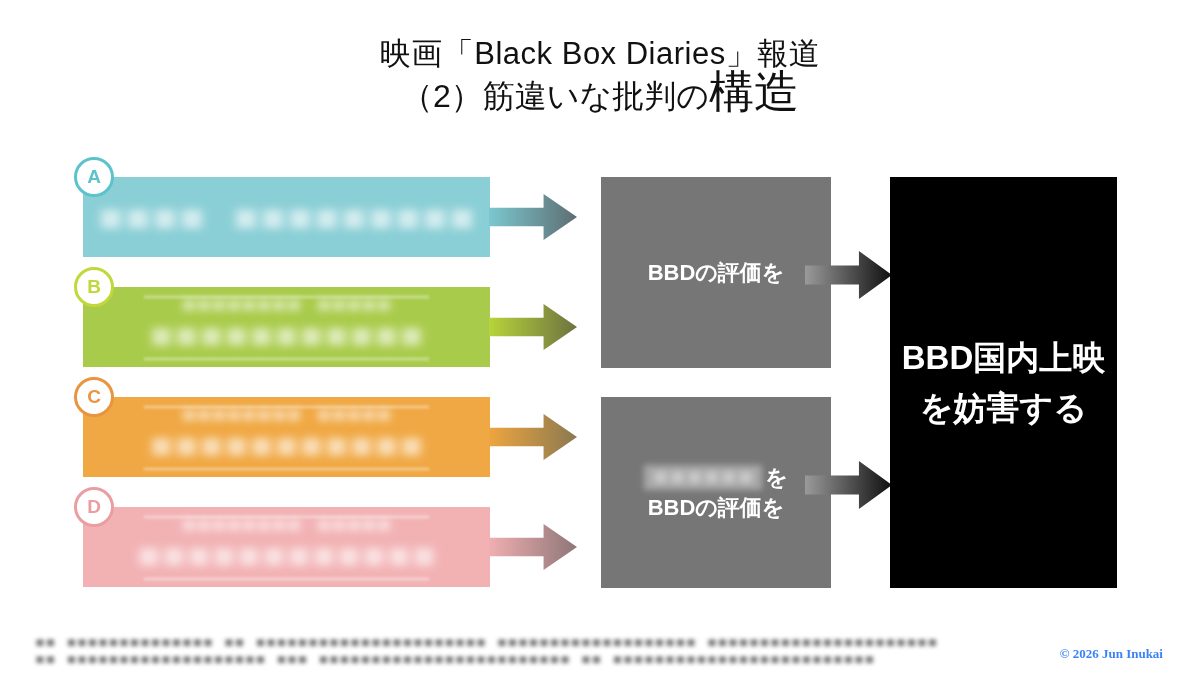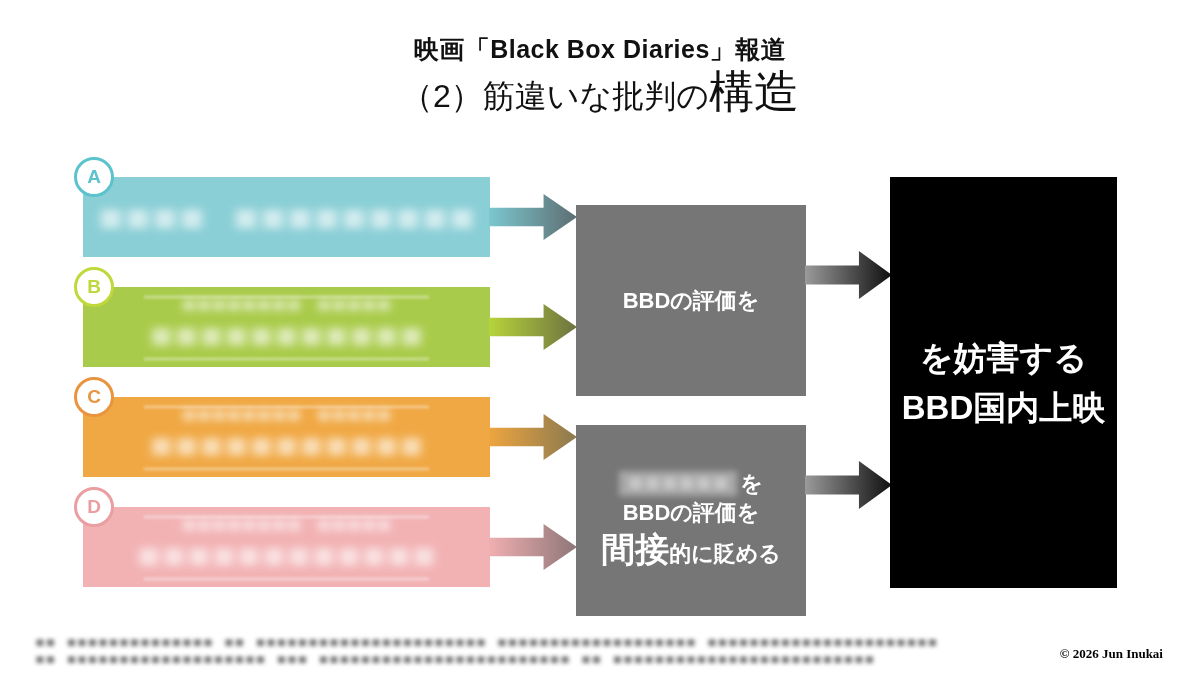--- a/index.html
+++ b/index.html
@@ -2,21 +2,21 @@
 <html style="--box-a: #8bcfd6; --ring-a: #5cc3cd; --box-b: #a9cb4b; --ring-b: #c0d83b; --box-c: #f0a844; --ring-c: #e9953f; --box-d: #f2b2b4; --ring-d: #eb9ea1; --mid-box: #767676; --end-box: #000000; --arrow-a-start: #7cc7cf; --arrow-a-end: #5d6e72; --arrow-b-start: #b7d43a; --arrow-b-end: #6e7240; --arrow-c-start: #eda53f; --arrow-c-end: #8a7950; --arrow-d-start: #f0afb1; --arrow-d-end: #8e7678; --arrow-g-start: #9a9a9a; --arrow-g-end: #0f0f0f;"><head>
 <meta charset="utf-8">
 <style>
   html,body{margin:0;padding:0;background:#ffffff;}
   .slide{
     position:relative;width:1200px;height:675px;background:#fff;
     font-family:"Liberation Sans","DejaVu Sans",sans-serif;overflow:hidden;color:#111;
   }
   
   .title1{position:absolute;top:33px;left:0;width:100%;text-align:center;
-    font-size:25px;font-weight:bold;letter-spacing:.5px;}
+    font-size:31px;font-weight:normal;letter-spacing:.5px;}
   .title2{position:absolute;top:62px;left:0;width:100%;text-align:center;
     font-size:32px;font-weight:normal;}
   .title2 .big{font-size:45px;}
   
   .src{position:absolute;left:83px;width:407px;height:80px;}
   #src-a{top:177px;background:var(--box-a);}
   #src-b{top:287px;background:var(--box-b);}
   #src-c{top:397px;background:var(--box-c);}
   #src-d{top:507px;background:var(--box-d);}
   .badge{position:absolute;left:74px;width:40px;height:40px;box-sizing:border-box;
@@ -43,43 +43,43 @@
   .arrow.small{left:489px;width:88px;height:46px;}
   #arrow-a{top:194px;background:linear-gradient(90deg,var(--arrow-a-start),var(--arrow-a-end));}
   #arrow-b{top:304px;background:linear-gradient(90deg,var(--arrow-b-start),var(--arrow-b-end));}
   #arrow-c{top:414px;background:linear-gradient(90deg,var(--arrow-c-start),var(--arrow-c-end));}
   #arrow-d{top:524px;background:linear-gradient(90deg,var(--arrow-d-start),var(--arrow-d-end));}
   .arrow.gray{left:805px;width:87px;height:48px;
     background:linear-gradient(90deg,var(--arrow-g-start),var(--arrow-g-end));}
   #arrow-g1{top:251px;}
   #arrow-g2{top:461px;}
   
-  .mid{position:absolute;left:576px;width:230px;height:191px;background:var(--mid-box);
+  .mid{position:absolute;left:601px;width:230px;height:191px;background:var(--mid-box);
     color:#fff;display:flex;flex-direction:column;align-items:center;justify-content:center;
-    text-align:center;font-weight:bold;margin-top:28px;}
+    text-align:center;font-weight:bold;}
   #mid1{top:177px;}
   #mid2{top:397px;}
   .mline{font-size:22px;line-height:1.32;white-space:nowrap;}
   .mline .em{font-size:34px;}
   .blur-chip{display:inline-block;min-width:118px;height:25px;line-height:25px;
     background:#a8a8a8;color:#d9d9d9;font-size:17px;filter:blur(3px);
     vertical-align:-5px;margin-right:3px;overflow:hidden;}
   
   .end{position:absolute;left:890px;top:177px;width:227px;height:411px;
     background:var(--end-box);color:#fff;display:flex;flex-direction:column;
     align-items:center;justify-content:center;text-align:center;
     font-weight:bold;font-size:33px;line-height:1.5;}
   
   .fnote{position:absolute;left:35px;width:1015px;font-size:10px;color:#1c1c1c;
     filter:blur(2px);white-space:nowrap;overflow:hidden;letter-spacing:.5px;}
   #fn1{top:636px;}
   #fn2{top:653px;}
   .copyright{position:absolute;right:37px;top:646px;
     font-family:"Liberation Serif","DejaVu Serif",serif;
-    font-weight:bold;font-size:13px;color:#000000;}
+    font-weight:bold;font-size:13px;color:#3b82f6;}
 </style>
 </head>
 <body>
 
 <div class="slide">
 
   <div class="title1">映画「Black Box Diaries」報道</div>
   <div class="title2">
     <span>（2）筋違いな批判の</span><span class="big">構造</span>
   </div>
@@ -118,31 +118,28 @@
 
   <div class="mid" id="mid1">
     <div class="mline">BBDの評価を</div>
   </div>
 
   <div class="mid" id="mid2">
     <div class="mline">
       <span class="blur-chip">〓〓〓〓〓〓</span><span>を</span>
     </div>
     <div class="mline">BBDの評価を</div>
-    <div class="mline">
-      <span class="em">間接</span><span>的に貶める</span>
-    </div>
   </div>
 
   <div class="arrow gray" id="arrow-g1"></div>
   <div class="arrow gray" id="arrow-g2"></div>
 
   <div class="end">
+    <div>BBD国内上映</div>
     <div>を妨害する</div>
-    <div>BBD国内上映</div>
   </div>
 
   <div class="fnote" id="fn1">〓〓　〓〓〓〓〓〓〓〓〓〓〓〓〓〓　〓〓　〓〓〓〓〓〓〓〓〓〓〓〓〓〓〓〓〓〓〓〓〓〓　〓〓〓〓〓〓〓〓〓〓〓〓〓〓〓〓〓〓〓　〓〓〓〓〓〓〓〓〓〓〓〓〓〓〓〓〓〓〓〓〓〓</div>
   <div class="fnote" id="fn2">〓〓　〓〓〓〓〓〓〓〓〓〓〓〓〓〓〓〓〓〓〓　〓〓〓　〓〓〓〓〓〓〓〓〓〓〓〓〓〓〓〓〓〓〓〓〓〓〓〓　〓〓　〓〓〓〓〓〓〓〓〓〓〓〓〓〓〓〓〓〓〓〓〓〓〓〓〓</div>
 
   <div class="copyright">© 2026 Jun Inukai</div>
 
 </div>
 
 </body></html>

